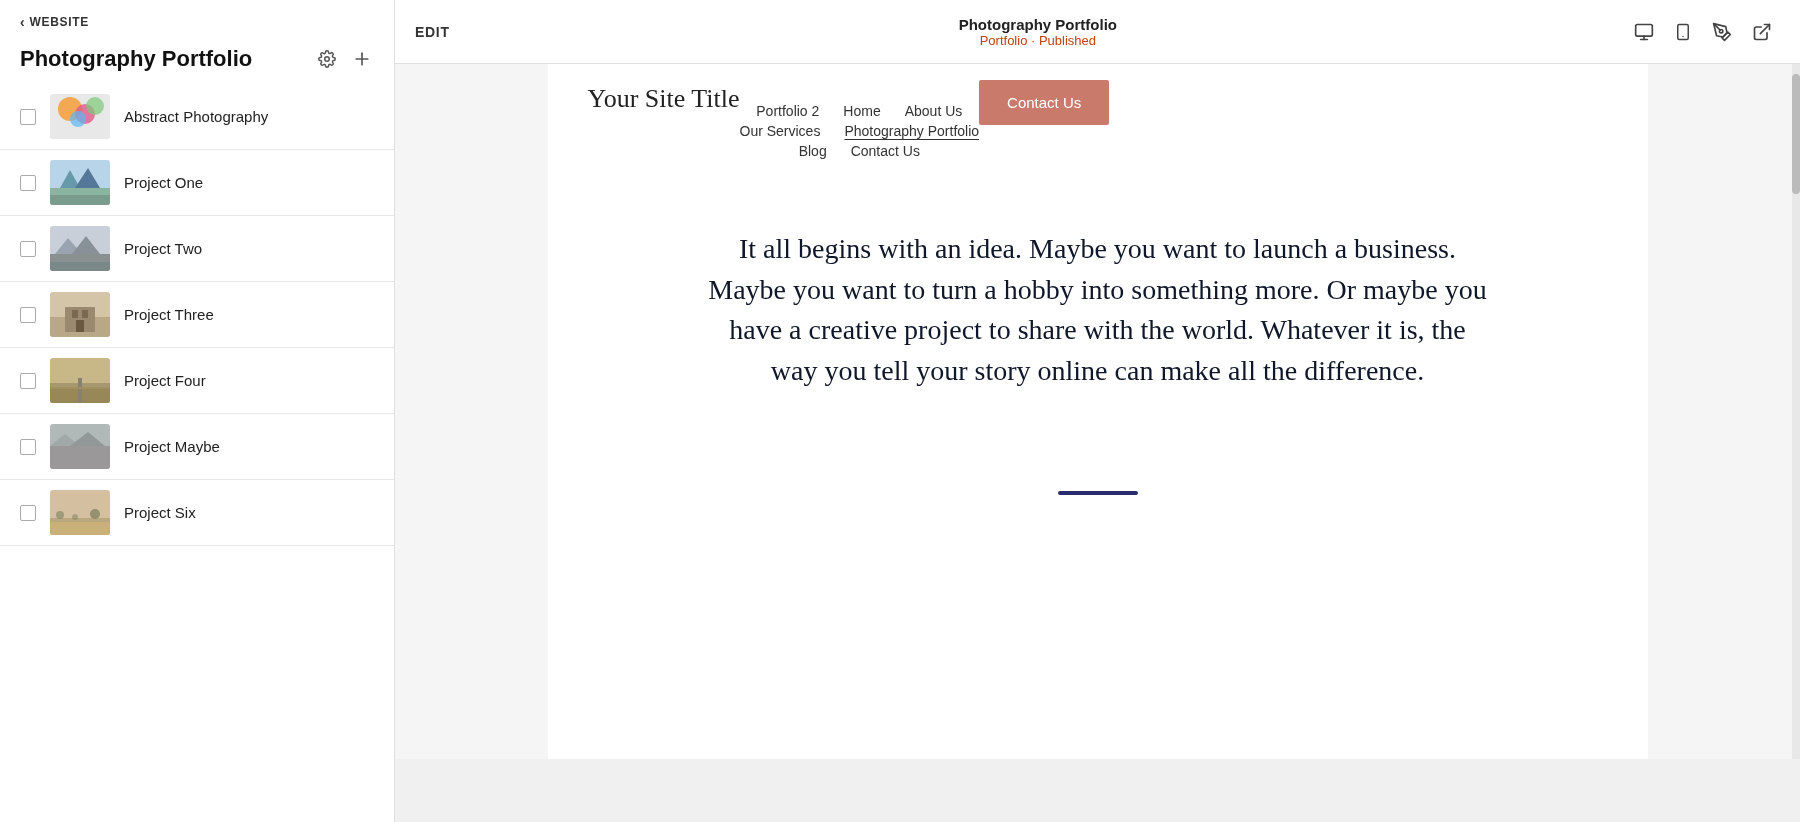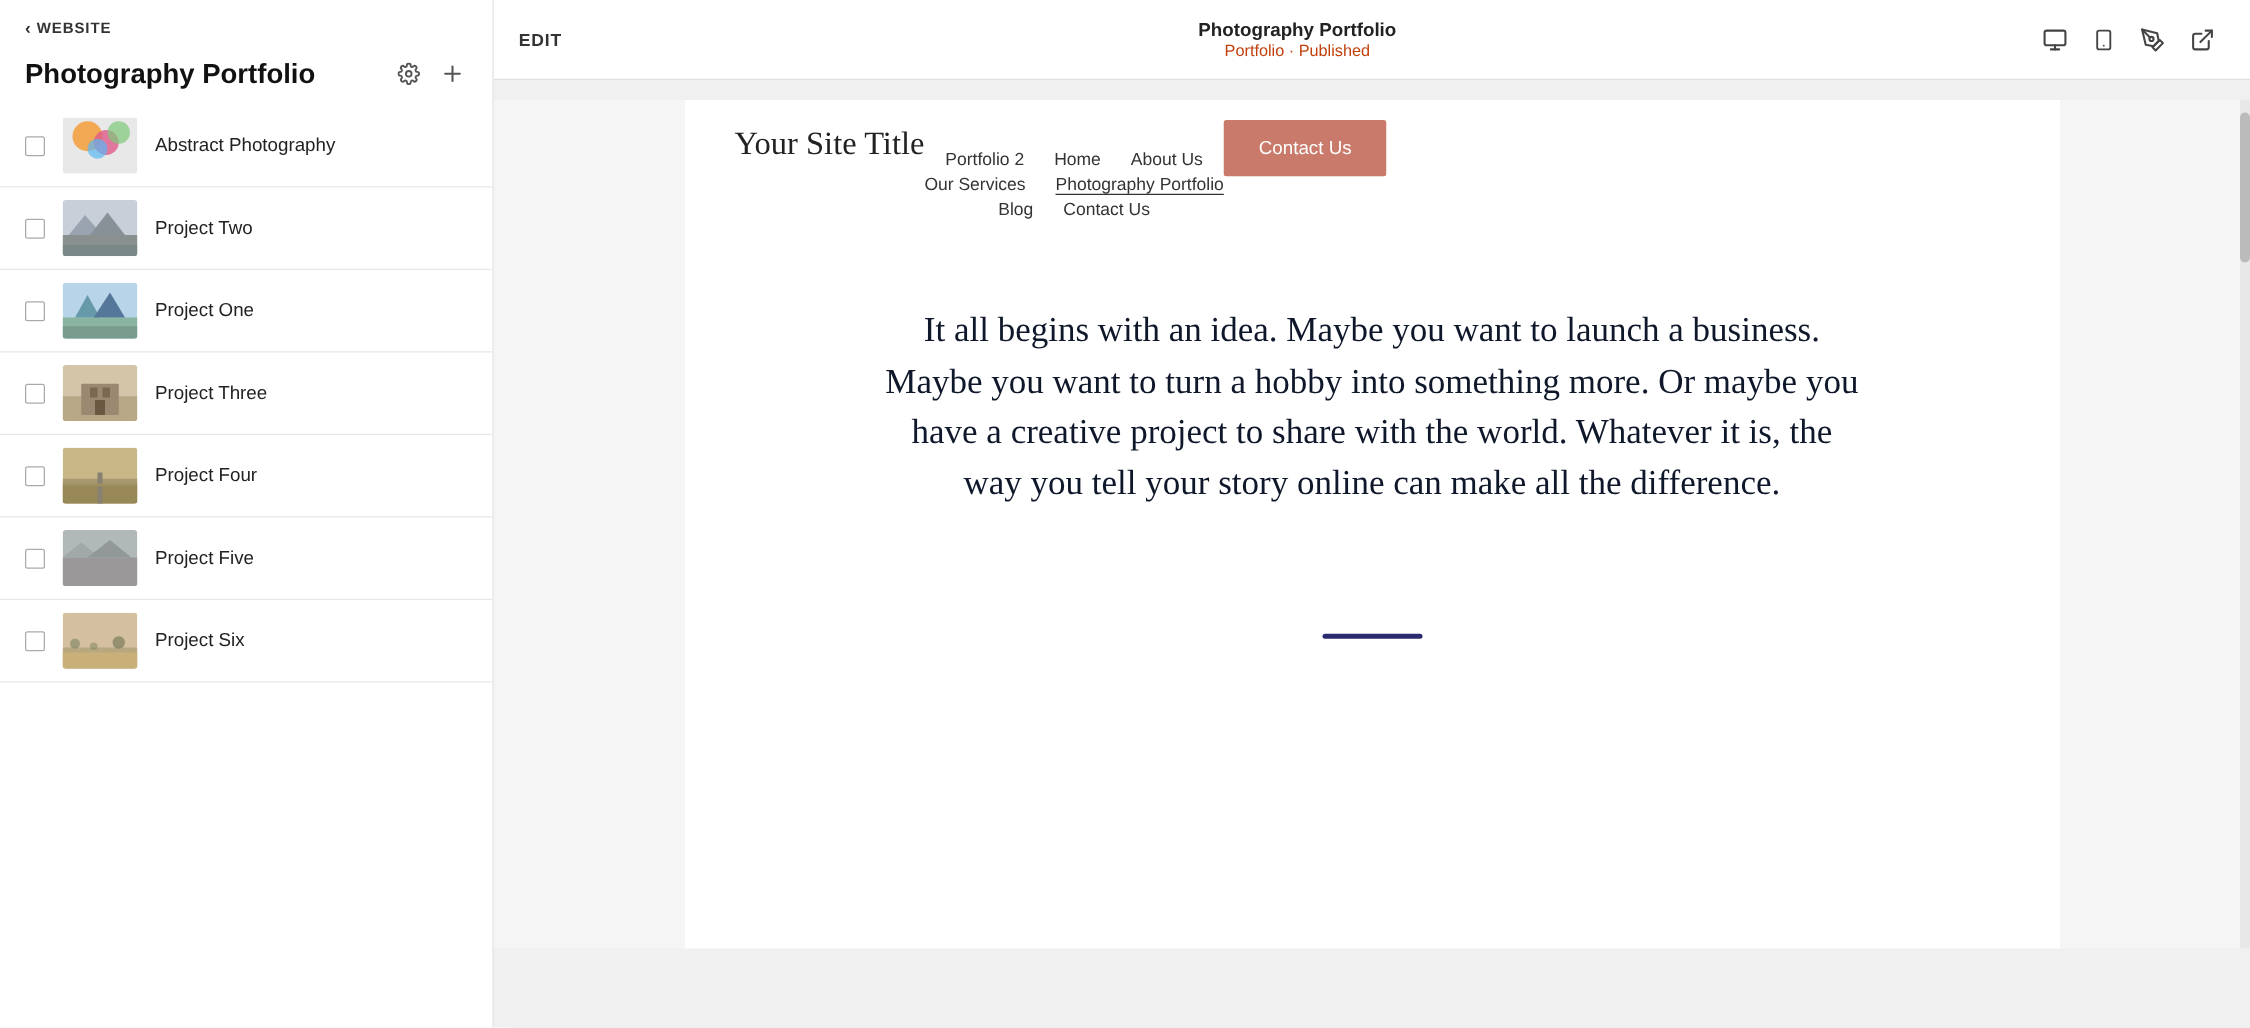--- a/index.html
+++ b/index.html
@@ -111,21 +111,20 @@
     }
 
     
     #main {
       flex: 1;
       display: flex;
       flex-direction: column;
       background: #f0f0f0;
       height: 759px;
       overflow: hidden;
-      gap: 16px;
     }
 
     
     #topbar {
       background: #fff;
       border-bottom: 1px solid #e0e0e0;
       height: 64px;
       display: flex;
       align-items: center;
       justify-content: space-between;
@@ -346,42 +345,42 @@
           <circle cx="45" cy="12" r="9" fill="#7dc97a" opacity="0.7"></circle>
         </svg>
       </div>
       <span class="item-label">Abstract Photography</span>
     </div>
 
     <div class="portfolio-item">
       <div class="item-checkbox"></div>
       <div class="item-thumb">
         <svg viewBox="0 0 60 45" xmlns="http://www.w3.org/2000/svg">
+          <rect width="60" height="45" fill="#b8d4e8"></rect>
+          <rect x="0" y="28" width="60" height="17" fill="#8ab4a0"></rect>
+          <polygon points="10,28 20,10 30,28" fill="#6699aa"></polygon>
+          <polygon points="25,28 38,8 50,28" fill="#557799"></polygon>
+          <rect x="0" y="35" width="60" height="10" fill="#7a9c8e"></rect>
+        </svg>
+      </div>
+      <span class="item-label">Project One</span>
+    </div>
+
+    <div class="portfolio-item">
+      <div class="item-checkbox"></div>
+      <div class="item-thumb">
+        <svg viewBox="0 0 60 45" xmlns="http://www.w3.org/2000/svg">
           <rect width="60" height="45" fill="#c8cfd8"></rect>
           <rect x="0" y="28" width="60" height="17" fill="#8a9090"></rect>
           <polygon points="5,28 18,12 32,28" fill="#9aA4b0"></polygon>
           <polygon points="22,28 36,10 50,28" fill="#889098"></polygon>
           <rect x="0" y="36" width="60" height="9" fill="#7a8888"></rect>
         </svg>
       </div>
       <span class="item-label">Project Two</span>
-    </div>
-
-    <div class="portfolio-item">
-      <div class="item-checkbox"></div>
-      <div class="item-thumb">
-        <svg viewBox="0 0 60 45" xmlns="http://www.w3.org/2000/svg">
-          <rect width="60" height="45" fill="#b8d4e8"></rect>
-          <rect x="0" y="28" width="60" height="17" fill="#8ab4a0"></rect>
-          <polygon points="10,28 20,10 30,28" fill="#6699aa"></polygon>
-          <polygon points="25,28 38,8 50,28" fill="#557799"></polygon>
-          <rect x="0" y="35" width="60" height="10" fill="#7a9c8e"></rect>
-        </svg>
-      </div>
-      <span class="item-label">Project One</span>
     </div>
 
     <div class="portfolio-item">
       <div class="item-checkbox"></div>
       <div class="item-thumb">
         <svg viewBox="0 0 60 45" xmlns="http://www.w3.org/2000/svg">
           <rect width="60" height="45" fill="#d4c4a8"></rect>
           <rect x="0" y="25" width="60" height="20" fill="#b8a888"></rect>
           <rect x="15" y="15" width="30" height="25" fill="#9a8870" rx="1"></rect>
           <rect x="22" y="18" width="6" height="8" fill="#7a6850"></rect>
@@ -409,21 +408,21 @@
     <div class="portfolio-item">
       <div class="item-checkbox"></div>
       <div class="item-thumb">
         <svg viewBox="0 0 60 45" xmlns="http://www.w3.org/2000/svg">
           <rect width="60" height="45" fill="#b0b8b8"></rect>
           <rect x="0" y="22" width="60" height="23" fill="#9a9898"></rect>
           <polygon points="0,22 15,10 30,22" fill="#a0a8a8"></polygon>
           <polygon points="20,22 38,8 55,22" fill="#929898"></polygon>
         </svg>
       </div>
-      <span class="item-label">Project Five</span>
+      <span class="item-label">Project Maybe</span>
     </div>
 
     <div class="portfolio-item">
       <div class="item-checkbox"></div>
       <div class="item-thumb">
         <svg viewBox="0 0 60 45" xmlns="http://www.w3.org/2000/svg">
           <rect width="60" height="45" fill="#d4c0a0"></rect>
           <rect x="0" y="28" width="60" height="17" fill="#b8a880"></rect>
           <rect x="0" y="32" width="60" height="13" fill="#c8b078"></rect>
           <circle cx="10" cy="25" r="4" fill="#7a8060" opacity="0.6"></circle>

